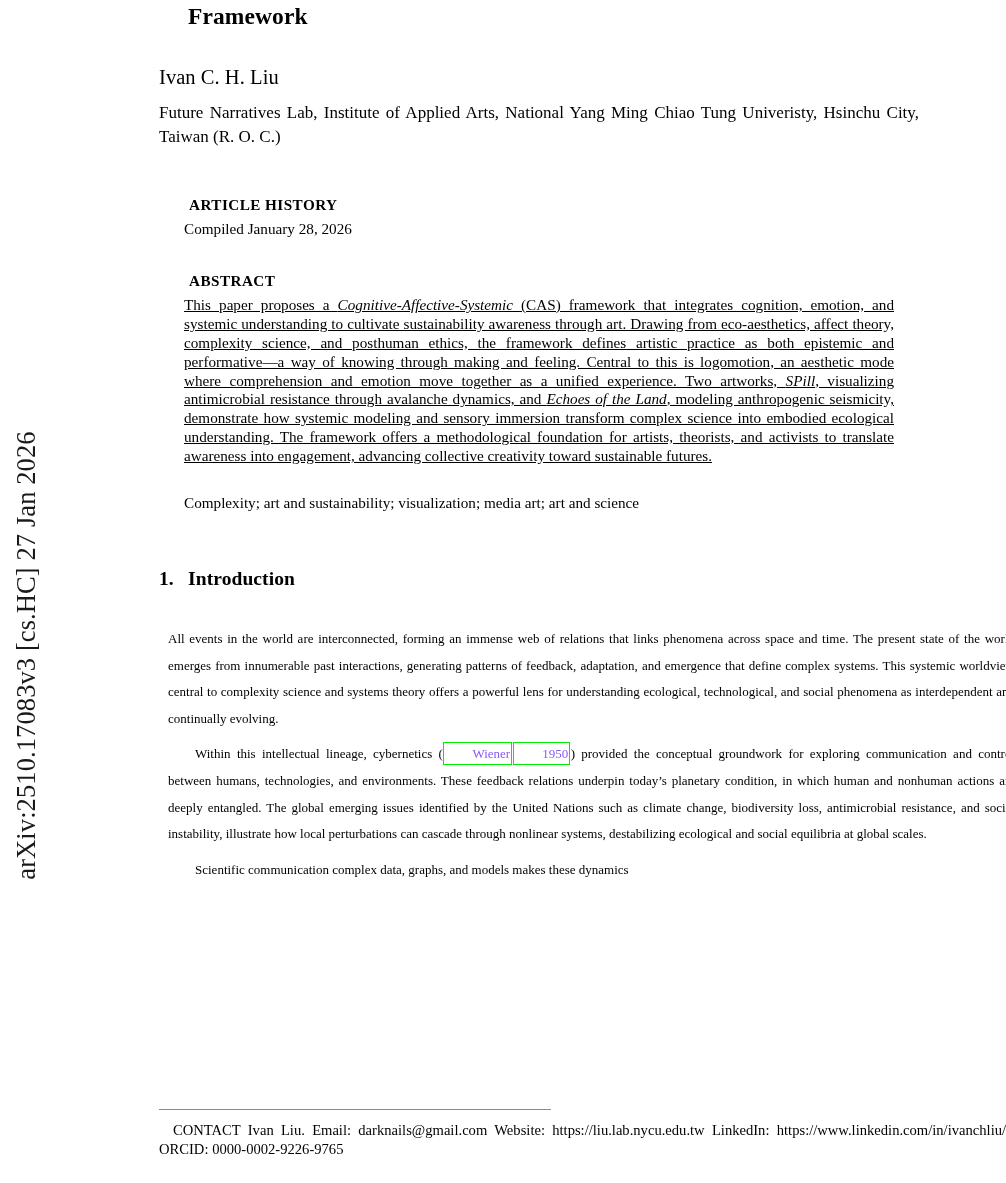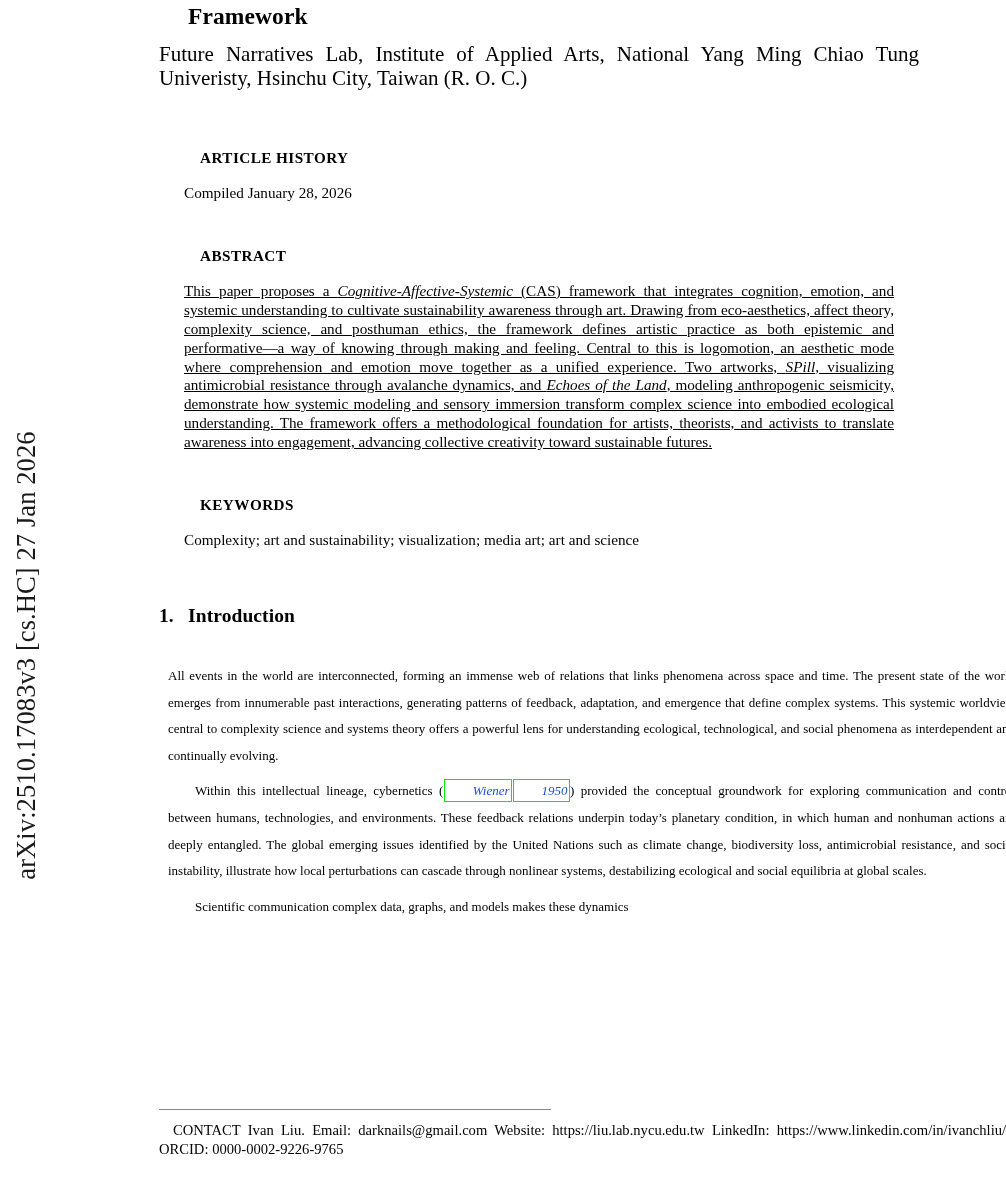--- a/index.html
+++ b/index.html
@@ -64,42 +64,42 @@
 
   .author {
     font-size: 20.5px;
     line-height: 26px;
     margin: 0;
     padding-top: 32px;
     letter-spacing: 0.05px;
   }
 
   .affiliation {
-    font-size: 21px;
+    font-size: 17px;
     line-height: 23.5px;
     margin: 0;
     padding-top: 11px;
     width: 760px;
     text-align: justify;
     text-align-last: left;
   }
 
   
   .abstract-block {
     margin: 0;
     padding-left: 25px;
     padding-top: 42px;
     width: 710px;
   }
   .block-heading {
     font-size: 15.2px;
     font-weight: bold;
     letter-spacing: 0.45px;
     line-height: 19px;
-    margin: 16px;
+    margin: 5px;
   }
   .block-body {
     font-size: 15.2px;
     line-height: 18.9px;
     margin: 0;
     padding-top: 1px;
     text-align: justify;
     text-align-last: left;
     hyphens: manual;
   }
@@ -135,22 +135,21 @@
   .body-para.indented { text-indent: 27px; }
 
   
   .cite-box {
     border: 1.6px solid #00ee00;
     padding: 0px 1px 0px 1px;
     margin: 0 0.5px;
     display: inline-block;
     line-height: 21px;
     text-decoration: none;
-    color: #1d4ed8;
-    font-style: italic;
+    color: #8b5cf6;
   }
 
   
   #footnote-area {
     position: absolute;
     left: 159px;
     bottom: 24px;
     width: 847px;
   }
   .footnote-rule {
@@ -176,36 +175,36 @@
 <div id="arxiv-stamp">
   <div class="stamp-text">arXiv:2510.17083v3  [cs.HC]  27 Jan 2026</div>
 </div>
 
 <div id="page-column">
 
   <h1 class="doc-title">
     <span class="title-line2">Framework</span>
   </h1>
 
+  <p class="author">Ivan C. H. Liu</p>
 
   <p class="affiliation">Future Narratives Lab, Institute of Applied Arts, National Yang Ming Chiao Tung Univeristy, Hsinchu City, Taiwan (R. O. C.)</p>
 
   <div class="abstract-block">
 
     <p class="block-heading">ARTICLE HISTORY</p>
     <p class="block-body">Compiled January 28, 2026</p>
 
     <div class="history-gap"></div>
 
     <p class="block-heading">ABSTRACT</p>
     <p class="block-body abstract-body"><span>This paper proposes a </span><i>Cognitive-Affective-Systemic</i><span> (CAS) framework that integrates cognition, emotion, and systemic understanding to cultivate sustainability awareness through art. Drawing from eco-aesthetics, affect theory, complexity science, and posthuman ethics, the framework defines artistic practice as both epistemic and performative—a way of knowing through making and feeling. Central to this is logomotion, an aesthetic mode where comprehension and emotion move together as a unified experience. Two artworks, </span><i>SPill</i><span>, visualizing antimicrobial resistance through avalanche dynamics, and </span><i>Echoes of the Land</i><span>, modeling anthropogenic seismicity, demonstrate how systemic modeling and sensory immersion transform complex science into embodied ecological understanding. The framework offers a methodological foundation for artists, theorists, and activists to translate awareness into engagement, advancing collective creativity toward sustainable futures.</span></p>
 
     <div class="keywords-gap"></div>
 
-    <p class="block-heading">KEYWORDS</p>
     <p class="block-body">Complexity; art and sustainability; visualization; media art; art and science</p>
   </div>
 
   <h2 class="section-head"><span class="section-num">1.</span><span>Introduction</span></h2>
 
   <p class="body-para first">All events in the world are interconnected, forming an immense web of relations that links phenomena across space and time. The present state of the world emerges from innumerable past interactions, generating patterns of feedback, adaptation, and emergence that define complex systems. This systemic worldview central to complexity science and systems theory offers a powerful lens for understanding ecological, technological, and social phenomena as interdependent and continually evolving.</p>
 
   <p class="body-para indented"><span>Within this intellectual lineage, cybernetics (</span><a href="#" class="cite-box">Wiener</a><a href="#" class="cite-box">1950</a><span>) provided the conceptual groundwork for exploring communication and control between humans, technologies, and environments. These feedback relations underpin today’s planetary condition, in which human and nonhuman actions are deeply entangled. The global emerging issues identified by the United Nations such as climate change, biodiversity loss, antimicrobial resistance, and social instability, illustrate how local perturbations can cascade through nonlinear systems, destabilizing ecological and social equilibria at global scales.</span></p>
 
   <p class="body-para indented">Scientific communication complex data, graphs, and models makes these dynamics</p>

